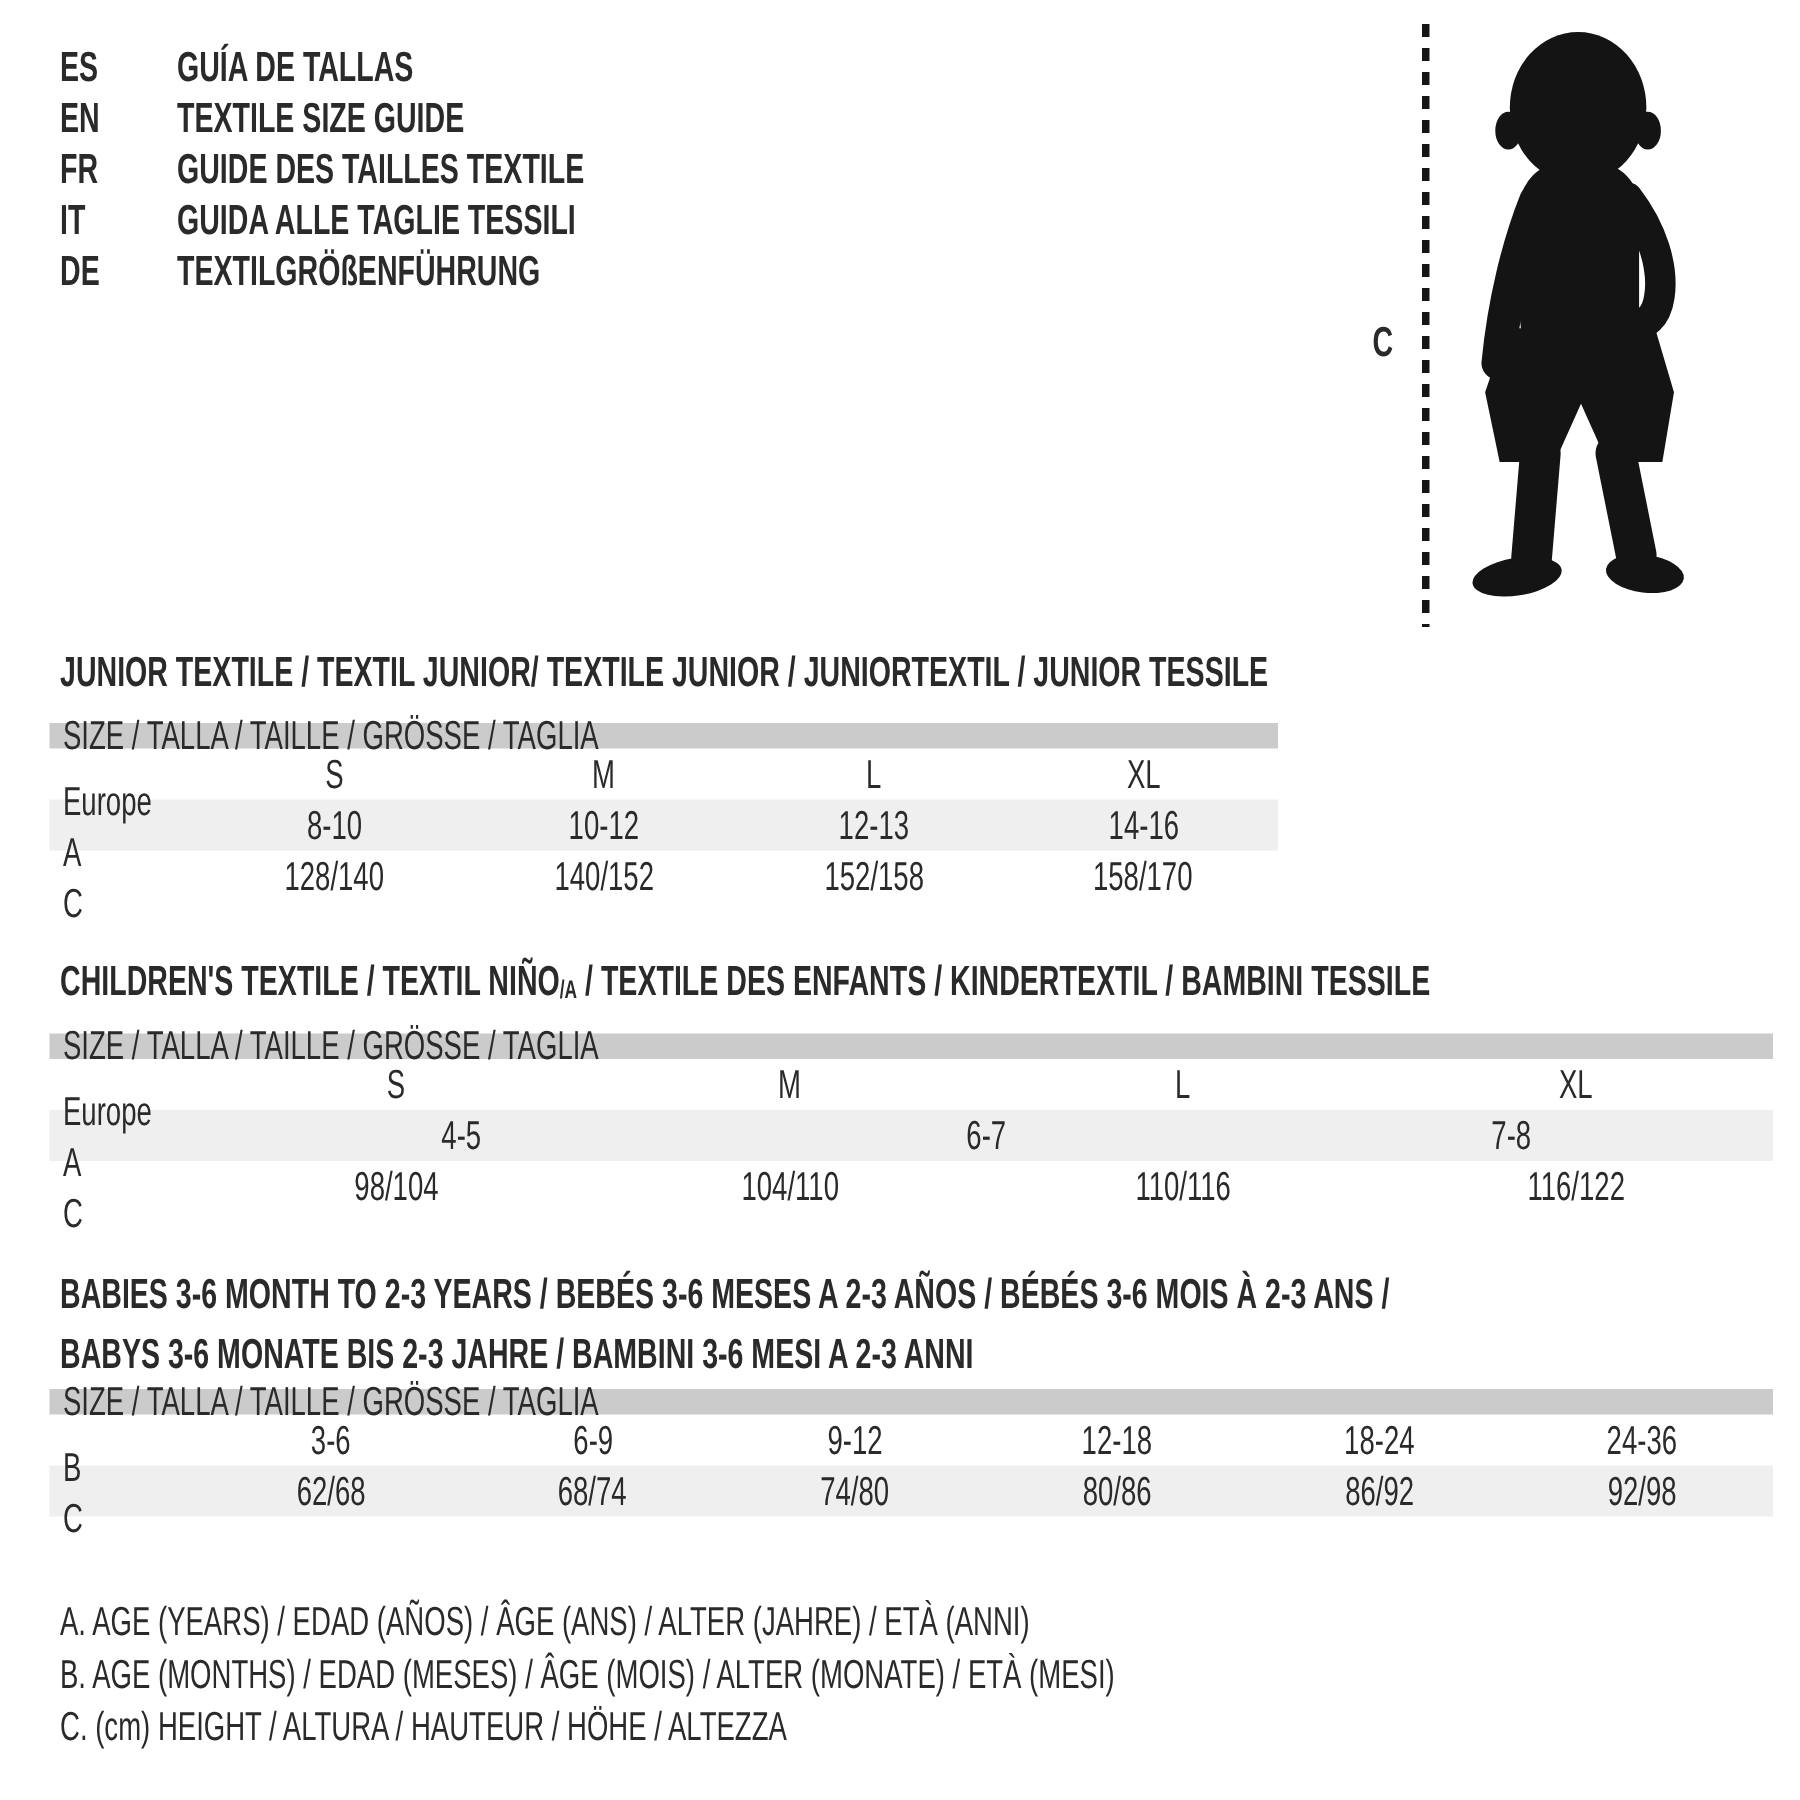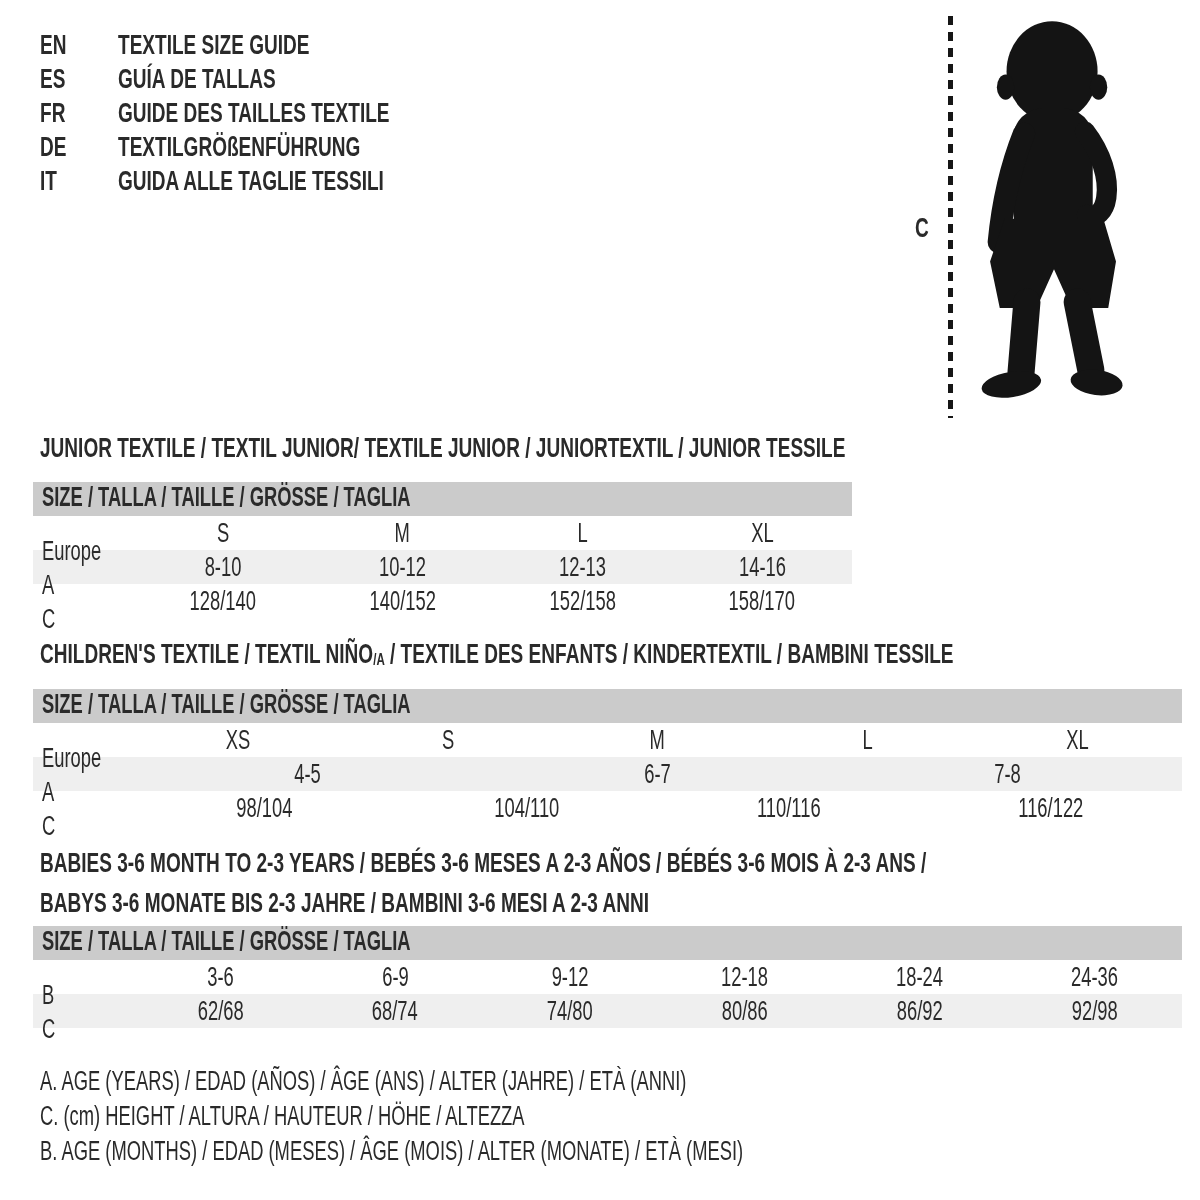--- a/index.html
+++ b/index.html
@@ -16,52 +16,52 @@
   
   .dash-line{left:948px;top:16px;width:5px;height:402px;
     background:repeating-linear-gradient(to bottom,#161616 0px,#161616 9px,transparent 9px,transparent 16px);}
   .c-label{left:915px;top:212px;font-size:28px;font-weight:700;}
   .fig-svg{left:962px;top:12px;}
   
   .sec-title{font-size:28px;font-weight:700;white-space:nowrap;}
   .title-sub{font-size:17px;vertical-align:-2px;letter-spacing:0;}
   
   .tbl{position:absolute;}
-  .band{height:34px;background:#cbcbcb;display:flex;padding-left:9px;
-        font-size:27px;font-weight:700;}
+  .band{height:17px;background:#cbcbcb;display:flex;align-items:center;padding-left:9px;
+        font-size:27px;font-weight:400;}
   .trow{height:34px;display:flex;align-items:center;font-size:27px;font-weight:400;}
   .stripe{background:#efefef;}
   .lbl{flex:0 0 100px;width:100px;padding-left:9px;box-sizing:border-box;text-align:left;margin-top:36px;}
   .cell{flex:1;text-align:center;}
   
   .legend-row{height:35px;display:flex;align-items:center;font-size:27px;font-weight:400;}
 </style>
 </head>
 <body>
 
 <div class="abs langs">
   <div class="lang-row">
+    <span class="lang-code"><span class="cx">ES</span></span>
+    <span class="cx">GUÍA DE TALLAS</span>
+  </div>
+  <div class="lang-row">
     <span class="lang-code"><span class="cx">EN</span></span>
     <span class="cx">TEXTILE SIZE GUIDE</span>
-  </div>
-  <div class="lang-row">
-    <span class="lang-code"><span class="cx">ES</span></span>
-    <span class="cx">GUÍA DE TALLAS</span>
   </div>
   <div class="lang-row">
     <span class="lang-code"><span class="cx">FR</span></span>
     <span class="cx">GUIDE DES TAILLES TEXTILE</span>
   </div>
   <div class="lang-row">
+    <span class="lang-code"><span class="cx">IT</span></span>
+    <span class="cx">GUIDA ALLE TAGLIE TESSILI</span>
+  </div>
+  <div class="lang-row">
     <span class="lang-code"><span class="cx">DE</span></span>
     <span class="cx">TEXTILGRÖßENFÜHRUNG</span>
-  </div>
-  <div class="lang-row">
-    <span class="lang-code"><span class="cx">IT</span></span>
-    <span class="cx">GUIDA ALLE TAGLIE TESSILI</span>
   </div>
 </div>
 
 <div class="abs dash-line"></div>
 <div class="abs c-label"><span class="cx">C</span></div>
 <svg class="abs fig-svg" width="184" height="404" viewBox="0 0 190 410" aria-hidden="true">
   <g fill="#141414" stroke="none">
     <ellipse cx="93" cy="58" rx="47" ry="52"></ellipse>
     <ellipse cx="45" cy="74" rx="9" ry="13"></ellipse>
     <ellipse cx="141" cy="74" rx="9" ry="13"></ellipse>
@@ -108,21 +108,20 @@
 
 <div class="abs sec-title" style="left:40px;top:638px;">
   <span class="cx"><span>CHILDREN'S TEXTILE / TEXTIL NIÑO</span><span class="title-sub">/A</span><span> / TEXTILE DES ENFANTS / KINDERTEXTIL / BAMBINI TESSILE</span></span>
 </div>
 <div class="tbl" style="left:33px;top:689px;width:1149px;">
   <div class="band">
     <span class="cx">SIZE / TALLA / TAILLE / GRÖSSE / TAGLIA</span>
   </div>
   <div class="trow">
     <div class="lbl"><span class="cx">Europe</span></div>
-    <div class="cell"><span class="cx cxc">XS</span></div>
     <div class="cell"><span class="cx cxc">S</span></div>
     <div class="cell"><span class="cx cxc">M</span></div>
     <div class="cell"><span class="cx cxc">L</span></div>
     <div class="cell"><span class="cx cxc">XL</span></div>
   </div>
   <div class="trow stripe">
     <div class="lbl"><span class="cx">A</span></div>
     <div class="cell"><span class="cx cxc">4-5</span></div>
     <div class="cell"><span class="cx cxc">6-7</span></div>
     <div class="cell"><span class="cx cxc">7-8</span></div>
@@ -162,18 +161,18 @@
     <div class="cell"><span class="cx cxc">86/92</span></div>
     <div class="cell"><span class="cx cxc">92/98</span></div>
   </div>
 </div>
 
 <div class="abs" style="left:40px;top:1064px;">
   <div class="legend-row">
       <span class="cx">A. AGE (YEARS) / EDAD (AÑOS) / ÂGE (ANS) / ALTER (JAHRE) / ETÀ (ANNI)</span>
     </div>
   <div class="legend-row">
-      <span class="cx">C. (cm) HEIGHT / ALTURA / HAUTEUR / HÖHE / ALTEZZA</span>
+      <span class="cx">B. AGE (MONTHS) / EDAD (MESES) / ÂGE (MOIS) / ALTER (MONATE) / ETÀ (MESI)</span>
     </div>
   <div class="legend-row">
-      <span class="cx">B. AGE (MONTHS) / EDAD (MESES) / ÂGE (MOIS) / ALTER (MONATE) / ETÀ (MESI)</span>
+      <span class="cx">C. (cm) HEIGHT / ALTURA / HAUTEUR / HÖHE / ALTEZZA</span>
     </div>
 </div>
 
 </body></html>

